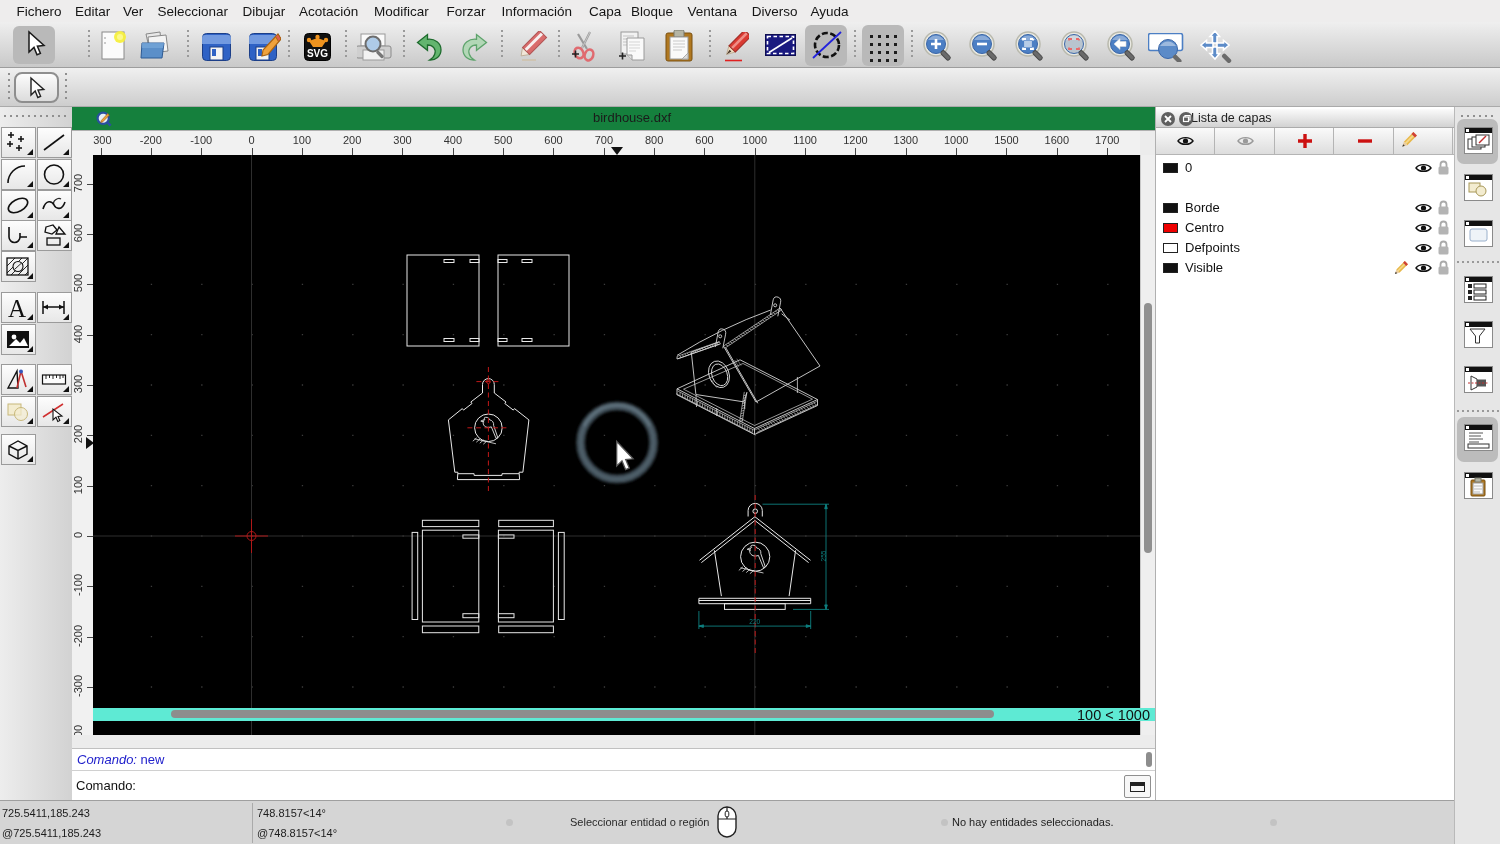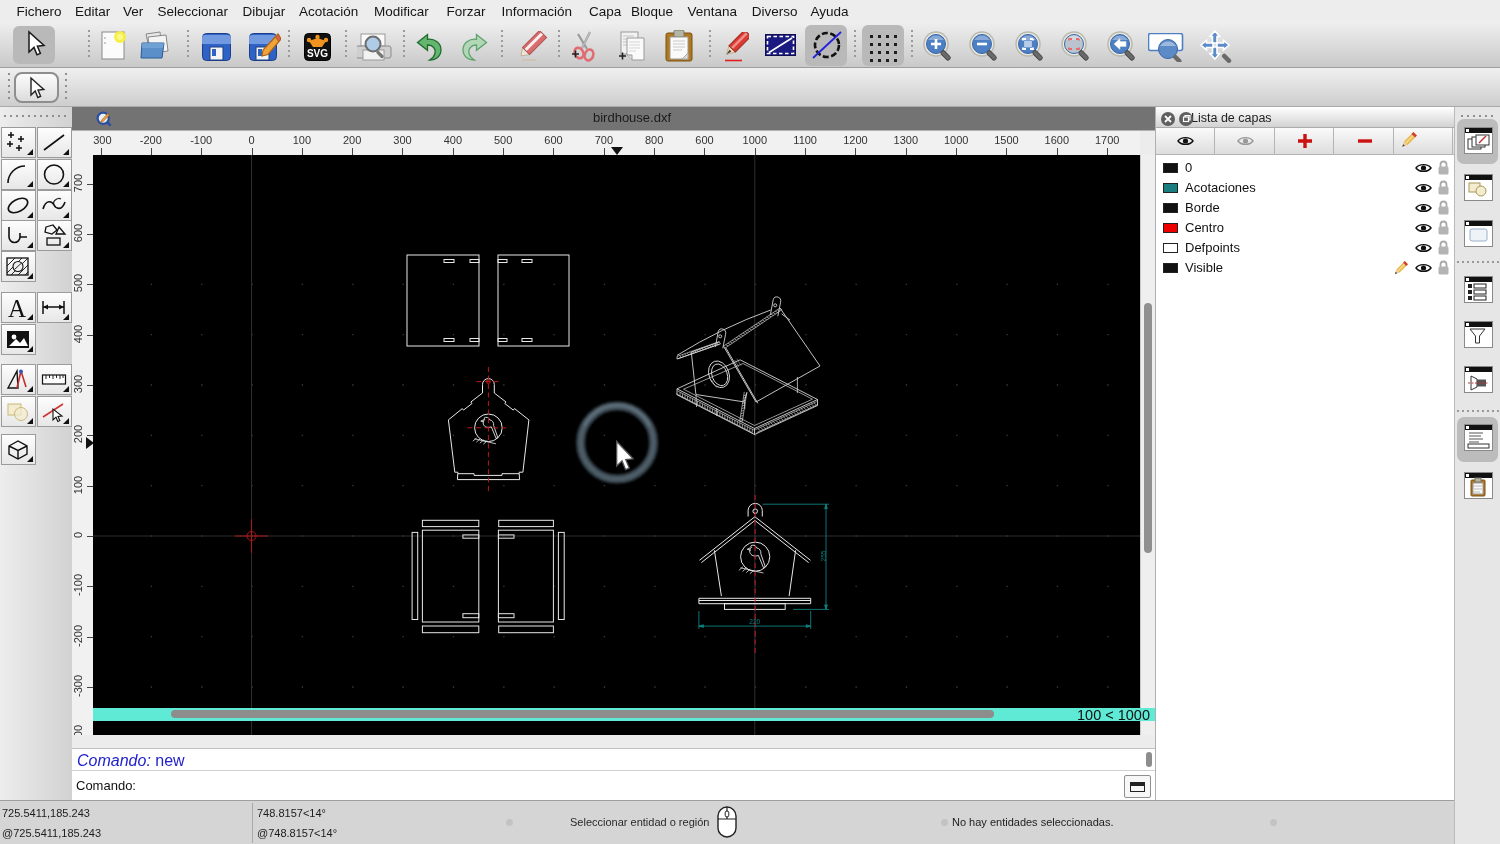--- a/index.html
+++ b/index.html
@@ -8,21 +8,21 @@
 #menubar{left:0;top:0;width:1500px;height:22px;background:#eeeded;}
 .mi{position:absolute;top:0;height:22px;line-height:23px;font-size:13.5px;color:#151515;white-space:nowrap}
 #tb1{left:0;top:22px;width:1500px;height:46px;background:linear-gradient(#efefef,#c9c9c9);border-bottom:1px solid #9d9d9d}
 #tb2{left:0;top:68px;width:1500px;height:39px;background:linear-gradient(#f0f0f0,#cdcdcd);border-bottom:1px solid #aaaaaa}
 .tsep{position:absolute;top:8px;height:30px;width:2px;
  background-image:repeating-linear-gradient(#9a9a9a 0 2px,transparent 2px 5px)}
 .selbg{position:absolute;background:#b9b9b9;border-radius:6px}
 #palette{left:0;top:107px;width:72px;height:693px;background:linear-gradient(90deg,#ededed,#d2d2d2)}
 .pbtn{position:absolute;width:35px;height:31px;background:linear-gradient(#fdfdfd,#e7e7e7);border:1px solid #9b9b9b}
 .ptri{position:absolute;width:0;height:0;border-left:6px solid transparent;border-bottom:6px solid #111}
-#tabbar{left:72px;top:107px;width:1083px;height:24px;background:#737373;border-bottom:1px solid #b0b0b0}
+#tabbar{left:72px;top:107px;width:1083px;height:24px;background:#15803d;border-bottom:1px solid #b0b0b0}
 #hruler{left:93px;top:131px;width:1047px;height:24px;background:#f1f1f1;overflow:hidden}
 #vruler{left:72px;top:155px;width:21px;height:580px;background:#f1f1f1;overflow:hidden}
 #rcorner{left:72px;top:131px;width:21px;height:24px;background:#f1f1f1}
 .rlab{position:absolute;font-size:11px;color:#333;white-space:nowrap}
 .rtick{position:absolute;background:#444}
 #canvas{left:93px;top:155px;width:1047px;height:580px;background:#000}
 #vscroll{left:1140px;top:155px;width:15px;height:580px;background:#efefef;border-left:1px solid #c8c8c8}
 #vthumb{position:absolute;left:3px;width:8px;background:#909090;border-radius:4px}
 #hscrollrow{left:93px;top:708px;width:1062px;height:13px;background:#5eead4}
 #hthumb{position:absolute;top:2px;height:8px;background:#8d8d8d;border-radius:4px}
@@ -553,21 +553,21 @@
       <path d="M523.7,286.5 l0,24.5 l5.3,-5.1 l3.6,8.7 l3.7,-1.5 l-3.6,-8.6 l7.4,-0.7 z" fill="#fff" stroke="#555" stroke-width="1.3"></path>
     </svg>
 <div id="vscroll" class="abs">
       <div id="vthumb" style="top:148px;height:250px"></div>
     </div>
     <div id="hscrollrow" class="abs">
       <div id="hthumb" style="left:78px;width:823px"></div>
       <span style="position:absolute;right:5px;top:-1px;font-size:14.5px;color:#111">100 &lt; 1000</span>
     </div>
     <div id="histrow" class="abs">
-      <span style="position:absolute;left:5px;top:3px;font-size:16px;color:#2222cc"><i>Comando:</i> new</span>
+      <span style="position:absolute;left:5px;top:3px;font-size:13px;color:#2222cc"><i>Comando:</i> new</span>
       <div style="position:absolute;right:2px;top:2px;width:8px;height:17px;background:#fff">
         <div style="position:absolute;left:1px;top:1px;width:6px;height:15px;background:#8d8d8d;border-radius:3px"></div>
       </div>
     </div>
     <div id="inputrow" class="abs">
       <span style="position:absolute;left:4px;top:7px;font-size:13px;color:#111">Comando:</span>
       <div style="position:absolute;left:1052px;top:4px;width:27px;height:23px;background:#f7f7f7;border:1px solid #8f8f8f;border-radius:2px">
         <div style="position:absolute;left:5px;top:6px;width:15px;height:10px;border:1px solid #222">
           <div style="position:absolute;left:0;top:0;width:13px;height:3px;background:#222"></div>
         </div>
@@ -636,32 +636,20 @@
         <span style="position:absolute;left:29px;top:2px">0</span>
         <svg class="abs" style="left:259px;top:4px" width="17" height="12" viewBox="0 0 17 12">
           <path d="M1,6 C4,1.5 13,1.5 16,6 C13,10.5 4,10.5 1,6 Z" fill="none" stroke="#111" stroke-width="1.4"></path>
           <circle cx="8.5" cy="6" r="2.6" fill="#111"></circle>
         </svg>
         <svg class="abs" style="left:281px;top:2px" width="13" height="15" viewBox="0 0 13 15">
           <path d="M3.5,7 V4.5 a3,3 0 0 1 6,0 V7" fill="none" stroke="#aaa" stroke-width="1.8"></path>
           <rect x="1.5" y="6.5" width="10" height="8" rx="1.5" fill="#b4b4b4"></rect>
         </svg>
       </div>
-      <div class="lrow" style="top:71px">
-        <div class="swatch" style="background:#1b7e7e"></div>
-        <span style="position:absolute;left:29px;top:2px">Acotaciones</span>
-        <svg class="abs" style="left:259px;top:4px" width="17" height="12" viewBox="0 0 17 12">
-          <path d="M1,6 C4,1.5 13,1.5 16,6 C13,10.5 4,10.5 1,6 Z" fill="none" stroke="#111" stroke-width="1.4"></path>
-          <circle cx="8.5" cy="6" r="2.6" fill="#111"></circle>
-        </svg>
-        <svg class="abs" style="left:281px;top:2px" width="13" height="15" viewBox="0 0 13 15">
-          <path d="M3.5,7 V4.5 a3,3 0 0 1 6,0 V7" fill="none" stroke="#aaa" stroke-width="1.8"></path>
-          <rect x="1.5" y="6.5" width="10" height="8" rx="1.5" fill="#b4b4b4"></rect>
-        </svg>
-      </div>
       <div class="lrow" style="top:91px">
         <div class="swatch" style="background:#111"></div>
         <span style="position:absolute;left:29px;top:2px">Borde</span>
         <svg class="abs" style="left:259px;top:4px" width="17" height="12" viewBox="0 0 17 12">
           <path d="M1,6 C4,1.5 13,1.5 16,6 C13,10.5 4,10.5 1,6 Z" fill="none" stroke="#111" stroke-width="1.4"></path>
           <circle cx="8.5" cy="6" r="2.6" fill="#111"></circle>
         </svg>
         <svg class="abs" style="left:281px;top:2px" width="13" height="15" viewBox="0 0 13 15">
           <path d="M3.5,7 V4.5 a3,3 0 0 1 6,0 V7" fill="none" stroke="#aaa" stroke-width="1.8"></path>
           <rect x="1.5" y="6.5" width="10" height="8" rx="1.5" fill="#b4b4b4"></rect>

